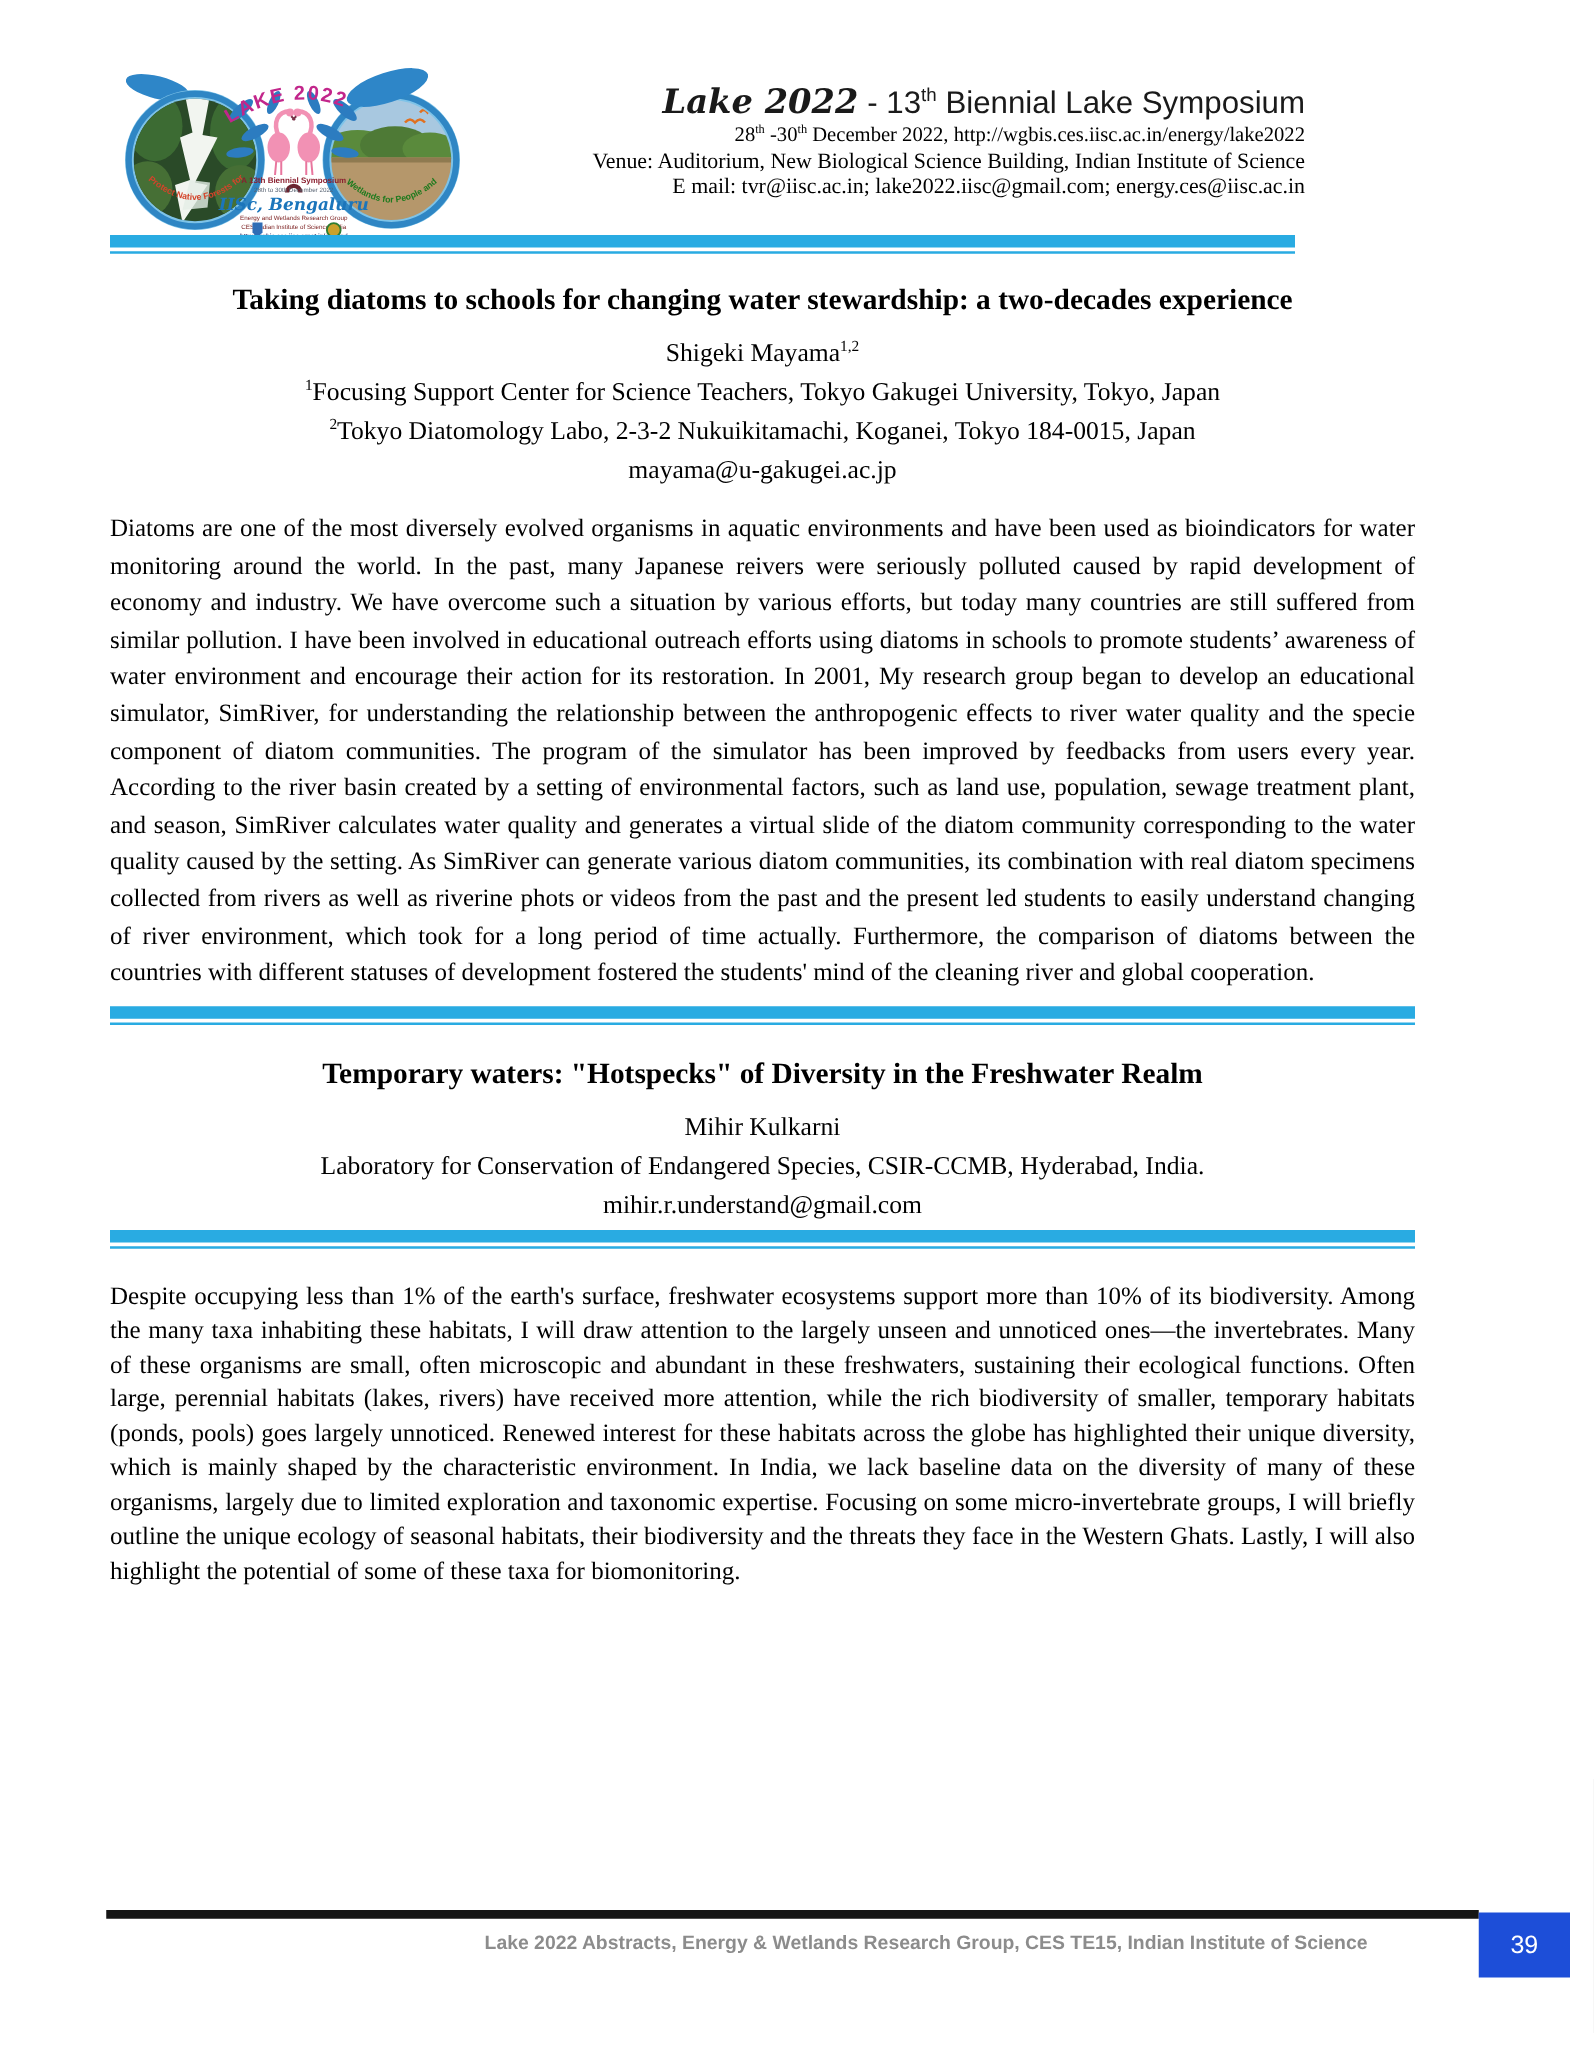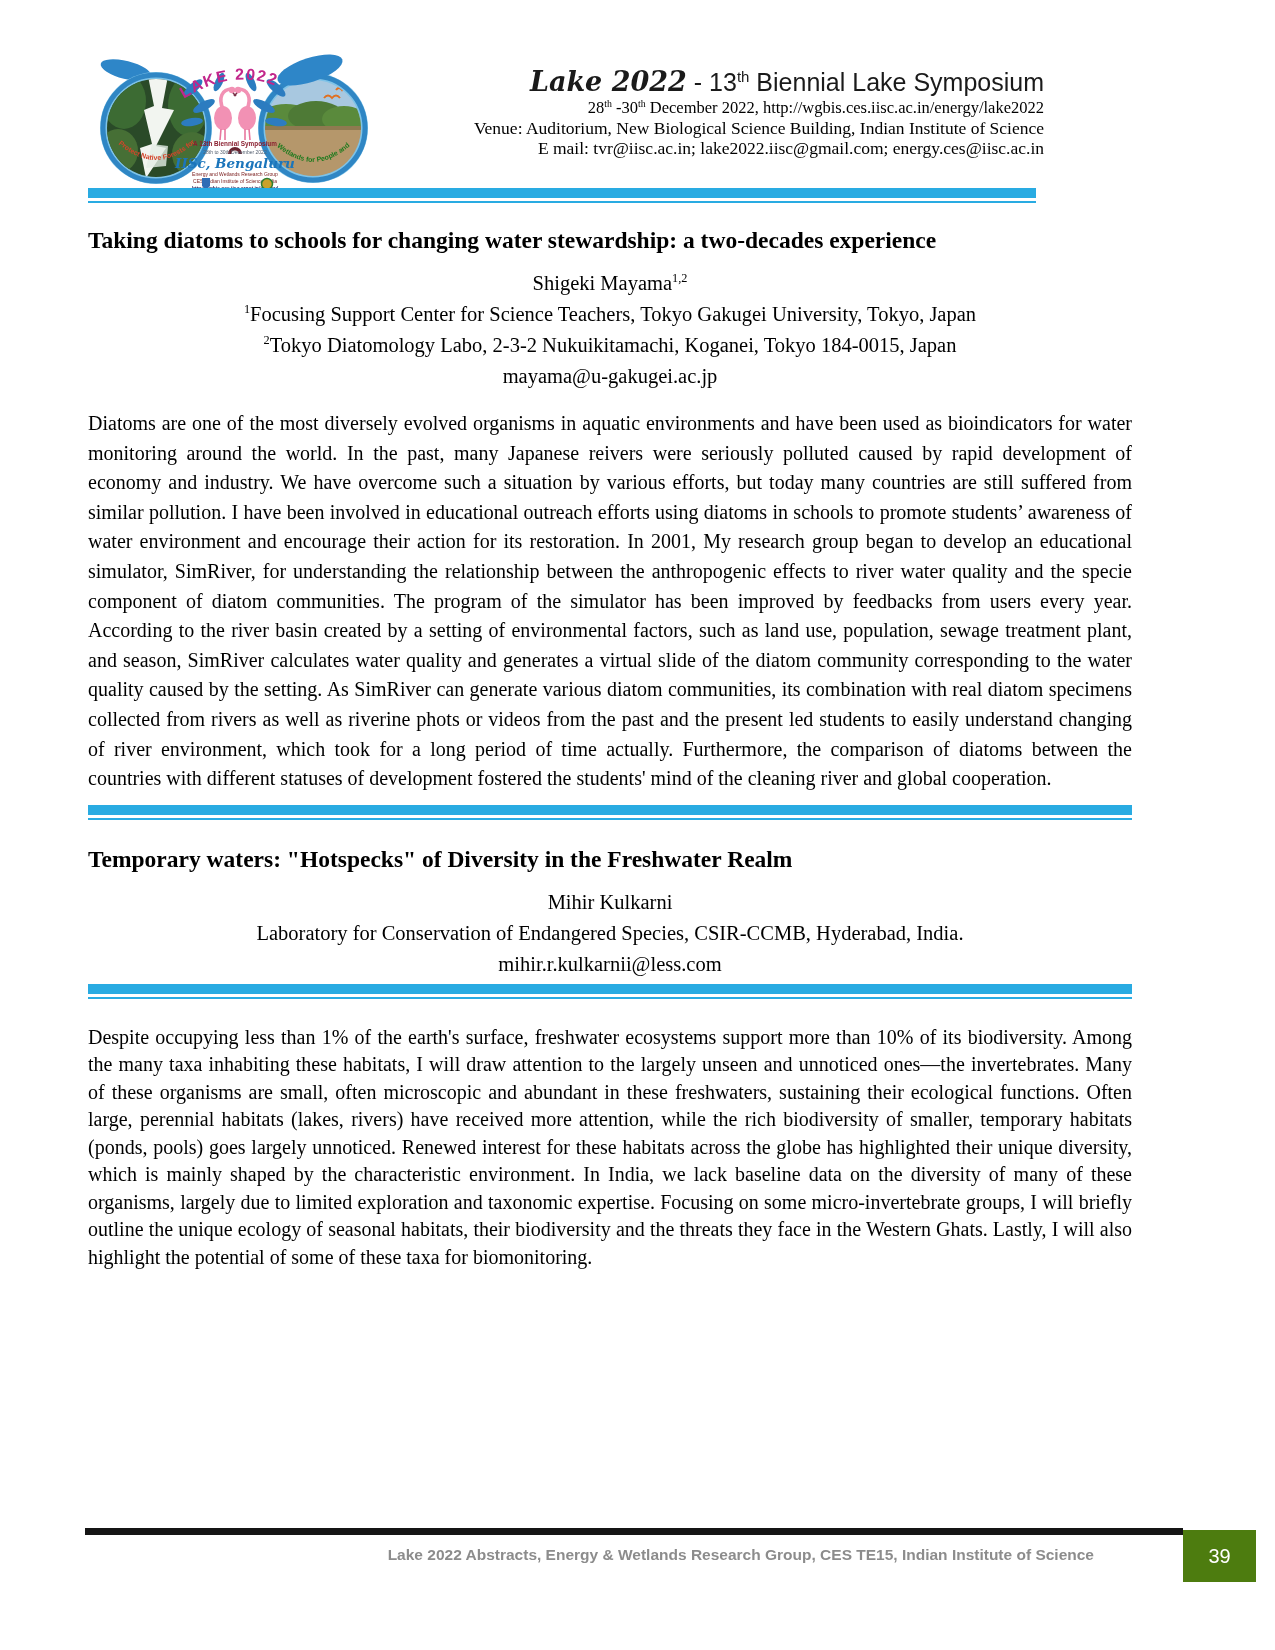--- a/index.html
+++ b/index.html
@@ -21,36 +21,36 @@
   .h-line3 { font-size:16.5px; line-height:20px; }
   .h-line4, .h-line5 { font-size:17.5px; line-height:20px; }
   sup { font-size:60%; vertical-align:super; line-height:0; }
   
   .content { margin-left:88px; width:1044px; }
   .sep { position:relative; height:15px; }
   .sep .band { position:absolute; left:0; top:0; height:10px; width:100%; background:var(--accent); }
   .sep .thin { position:absolute; left:0; top:13px; height:2px; width:100%; background:var(--accent); }
   .sep-top { width:948px; margin-top:-2px; }
   
-  .a-title { text-align:left; font-weight:bold; font-size:23.5px; line-height:30px; }
+  .a-title { text-align:center; font-weight:bold; font-size:23.5px; line-height:30px; }
   .t1 { margin-top:22px; }
   .t2 { margin-top:24px; }
   .a-center { text-align:center; font-size:20.5px; line-height:31px; }
   .author1 { margin-top:13px; }
   .author2 { margin-top:13px; }
   .a-body { text-align:justify; font-size:20px; }
   .body1 { margin-top:17px; line-height:29.6px; margin-bottom:11px; }
   .body2 { margin-top:25px; line-height:27.5px; }
   .sep-mid2 { margin-top:4px; }
   
   .footer-line { position:absolute; left:85px; top:1528px; width:1098px; height:7px; background:#151515; }
   .footer-text { position:absolute; left:74px; top:1546px; width:1020px; text-align:right;
                  font-family:"Liberation Sans","DejaVu Sans",sans-serif; font-weight:bold;
                  font-size:15.5px; color:#8c8c8c; }
-  .page-box { position:absolute; left:1183px; top:1530px; width:73px; height:52px; background:#4d7c0f;
+  .page-box { position:absolute; left:1183px; top:1530px; width:73px; height:52px; background:#1d4ed8;
               color:#fff; display:flex; align-items:center; justify-content:center;
               font-family:"Liberation Sans","DejaVu Sans",sans-serif; font-size:20px; }
 </style>
 </head>
 <body>
 
 <div class="page" style="--accent:#29ABE2;">
 
   <div class="header">
     <div class="logo">
@@ -180,21 +180,21 @@
 
     <div class="sep">
         <div class="band"></div>
         <div class="thin"></div>
       </div>
 
     <div>
       <div class="a-title t2">Temporary waters: "Hotspecks" of Diversity in the Freshwater Realm</div>
       <div class="a-center author2">Mihir Kulkarni</div>
       <div class="a-center">Laboratory for Conservation of Endangered Species, CSIR-CCMB, Hyderabad, India.</div>
-      <div class="a-center">mihir.r.kulkarnii@less.com</div>
+      <div class="a-center">mihir.r.understand@gmail.com</div>
     </div>
 
     <div class="sep sep-mid2">
         <div class="band"></div>
         <div class="thin"></div>
       </div>
 
     <div class="a-body body2">Despite occupying less than 1% of the earth's surface, freshwater ecosystems support more than 10% of its biodiversity. Among the many taxa inhabiting these habitats, I will draw attention to the largely unseen and unnoticed ones—the invertebrates. Many of these organisms are small, often microscopic and abundant in these freshwaters, sustaining their ecological functions. Often large, perennial habitats (lakes, rivers) have received more attention, while the rich biodiversity of smaller, temporary habitats (ponds, pools) goes largely unnoticed. Renewed interest for these habitats across the globe has highlighted their unique diversity, which is mainly shaped by the characteristic environment. In India, we lack baseline data on the diversity of many of these organisms, largely due to limited exploration and taxonomic expertise. Focusing on some micro-invertebrate groups, I will briefly outline the unique ecology of seasonal habitats, their biodiversity and the threats they face in the Western Ghats. Lastly, I will also highlight the potential of some of these taxa for biomonitoring.</div>
 
   </div>

